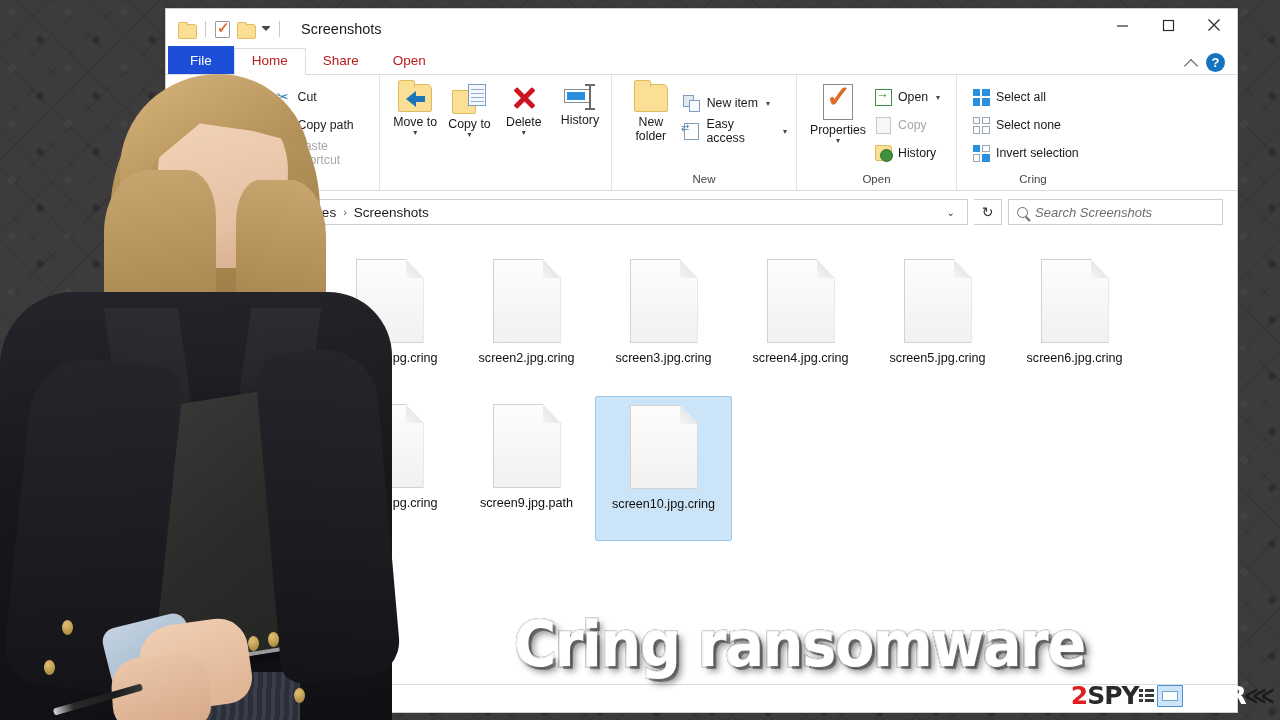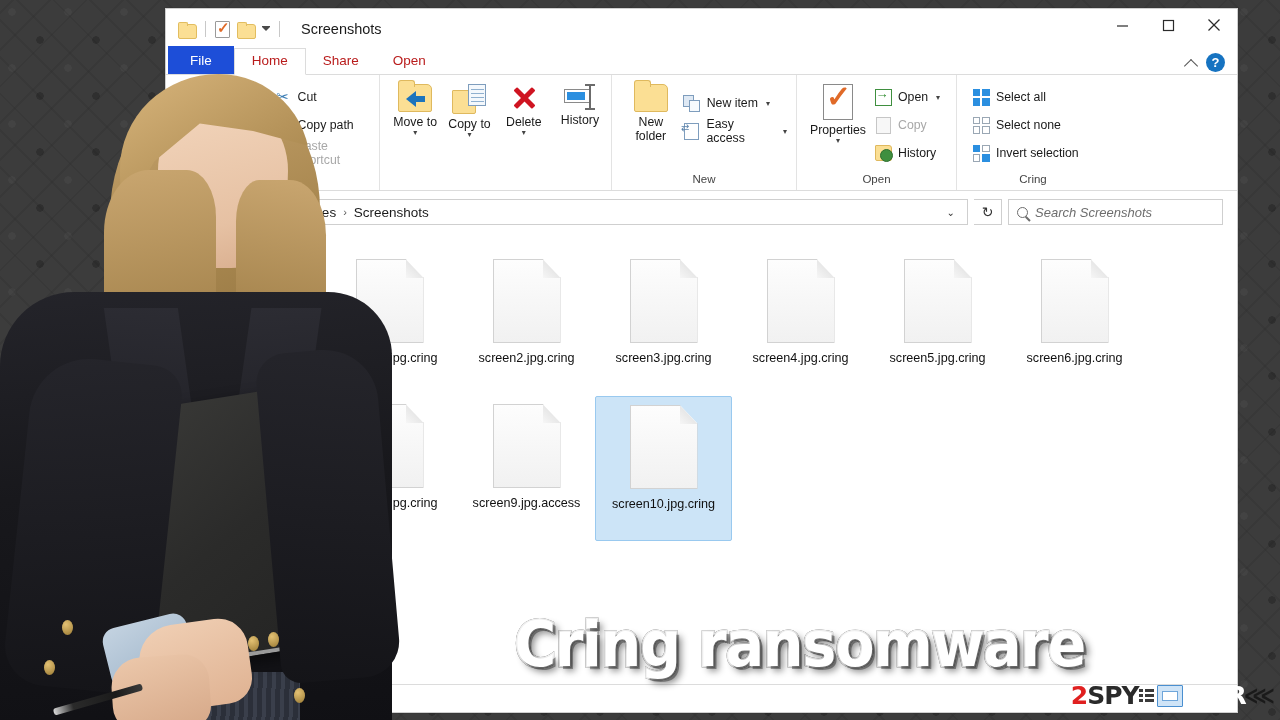--- a/index.html
+++ b/index.html
@@ -825,21 +825,21 @@
               <span class="pg"></span>
               <span class="fold"></span>
             </span>
           <span class="fname">screen8.jpg.cring</span>
         </div>
         <div class="tile">
           <span class="file-ico">
               <span class="pg"></span>
               <span class="fold"></span>
             </span>
-          <span class="fname">screen9.jpg.access</span>
+          <span class="fname">screen9.jpg.path</span>
         </div>
         <div class="tile selected">
           <span class="file-ico">
               <span class="pg"></span>
               <span class="fold"></span>
             </span>
           <span class="fname" style="max-width:108px">screen10.jpg.cring</span>
         </div>
 
       </div>

